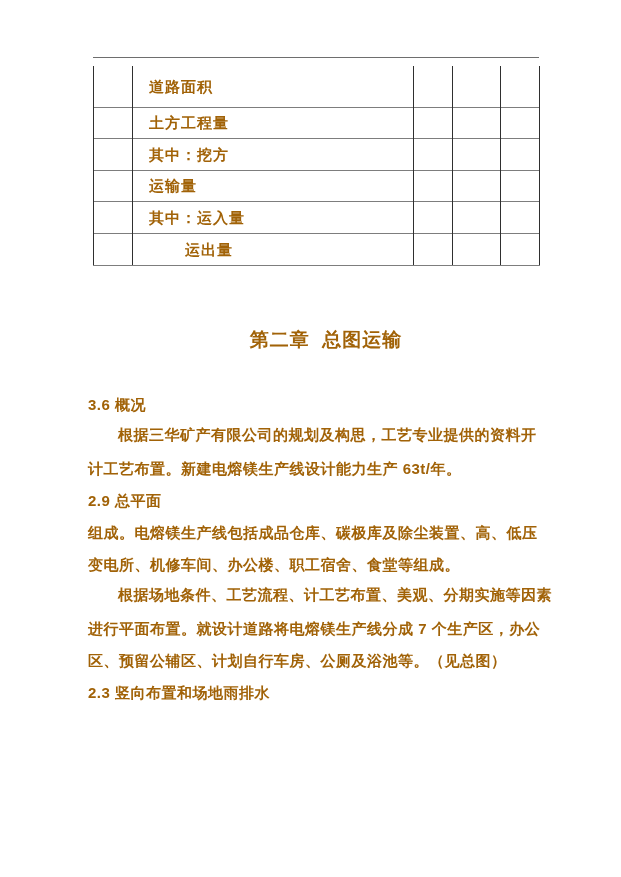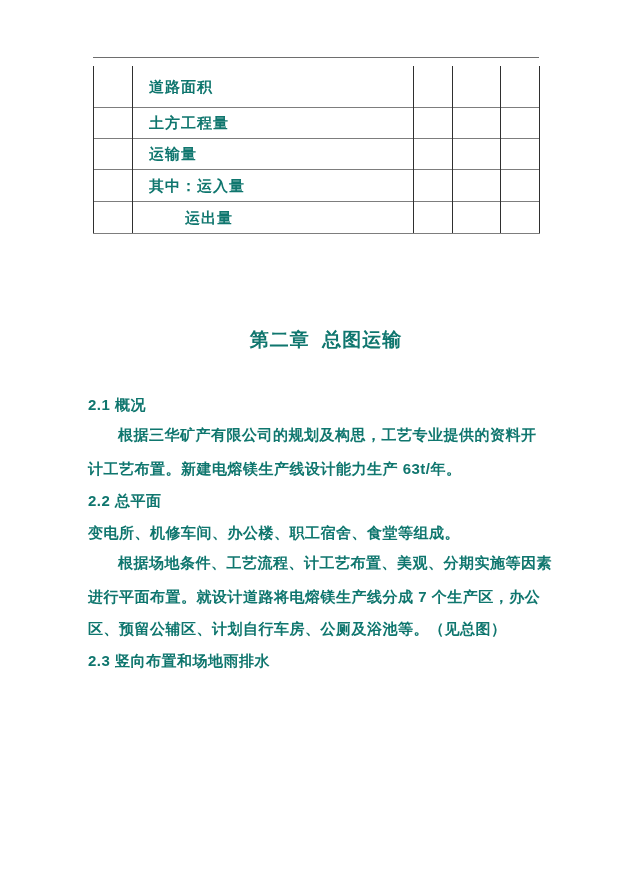--- a/index.html
+++ b/index.html
@@ -7,21 +7,21 @@
     padding: 0;
     background: #ffffff;
   }
   .page {
     position: relative;
     width: 621px;
     height: 877px;
     background: #ffffff;
     font-family: "Liberation Sans", sans-serif;
     font-weight: bold;
-    color: #0f766e;
+    color: #a16207;
     overflow: hidden;
   }
   
   .table-top-line {
     position: absolute;
     left: 93px;
     top: 57px;
     width: 446px;
     height: 1px;
     background: #6e6e6e;
@@ -97,20 +97,27 @@
         <td></td>
         <td class="last"></td>
       </tr>
       <tr style="height:31px">
         <td></td>
         <td class="label">土方工程量</td>
         <td></td>
         <td></td>
         <td class="last"></td>
       </tr>
+      <tr style="height:32px">
+        <td></td>
+        <td class="label">其中：挖方</td>
+        <td></td>
+        <td></td>
+        <td class="last"></td>
+      </tr>
       <tr style="height:31px">
         <td></td>
         <td class="label">运输量</td>
         <td></td>
         <td></td>
         <td class="last"></td>
       </tr>
       <tr style="height:32px">
         <td></td>
         <td class="label">其中：运入量</td>
@@ -125,30 +132,31 @@
         <td></td>
         <td class="last"></td>
       </tr>
     </tbody>
   </table>
 
   <div class="chapter-title">第二章  总图运输</div>
 
   <div class="content">
 
-    <div class="sec-heading">2.1 概况</div>
+    <div class="sec-heading">3.6 概况</div>
 
     <div>
       <div class="line first-line">根据三华矿产有限公司的规划及构思，工艺专业提供的资料开</div>
       <div class="line">计工艺布置。新建电熔镁生产线设计能力生产 63t/年。</div>
     </div>
 
-    <div class="sec-heading">2.2 总平面</div>
+    <div class="sec-heading">2.9 总平面</div>
 
     <div>
+      <div class="line">组成。电熔镁生产线包括成品仓库、碳极库及除尘装置、高、低压</div>
       <div class="line">变电所、机修车间、办公楼、职工宿舍、食堂等组成。</div>
     </div>
 
     <div>
       <div class="line first-line">根据场地条件、工艺流程、计工艺布置、美观、分期实施等因素</div>
       <div class="line">进行平面布置。就设计道路将电熔镁生产线分成 7 个生产区，办公</div>
       <div class="line">区、预留公辅区、计划自行车房、公厕及浴池等。（见总图）</div>
     </div>
 
     <div class="sec-heading">2.3 竖向布置和场地雨排水</div>

